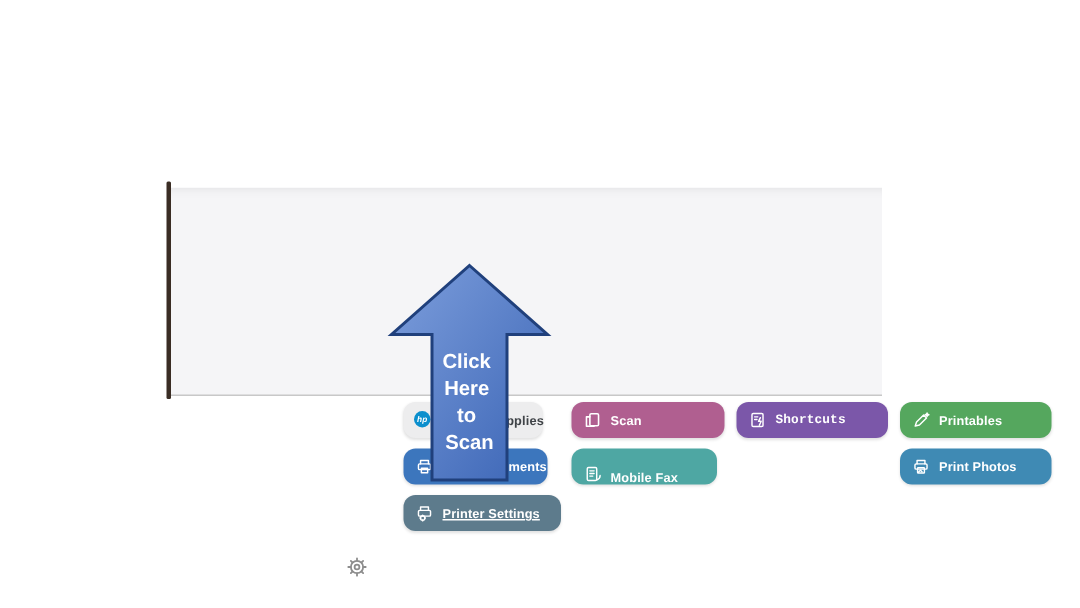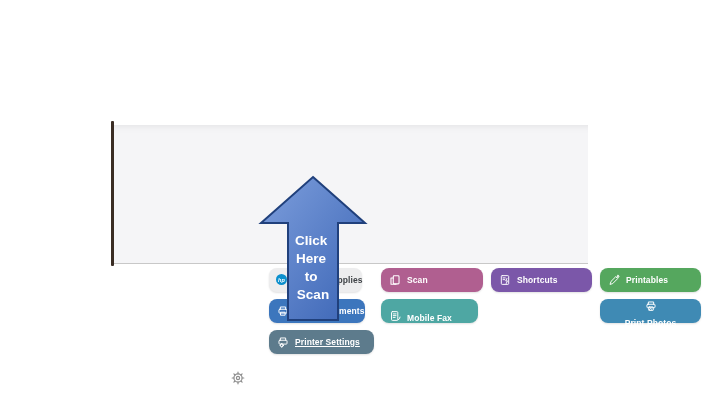--- a/index.html
+++ b/index.html
@@ -29,21 +29,21 @@
     cursor:pointer;white-space:nowrap;
   }
   .tile svg{flex:0 0 auto;}
   .t-get-supplies     {left:155px;top:143px;width:93px;color:#3f4347;}
   .t-scan             {left:267px;top:143px;width:102px;}
   .t-shortcuts        {left:377px;top:143px;width:101px;}
   .t-printables       {left:486px;top:143px;width:101px;}
   .t-print-documents  {left:155px;top:174px;width:96px;}
   .t-mobile-fax       {left:267px;top:174px;width:97px;align-items:flex-end;}
   .t-help-support     {left:377px;top:174px;width:99px;}
-  .t-print-photos     {left:486px;top:174px;width:101px;flex-direction:column;}
+  .t-print-photos     {left:486px;top:174px;width:101px;}
   .t-printer-settings {left:155px;top:205px;width:105px;text-decoration:underline;}
 
   
   .ink-logo{display:flex;align-items:center;gap:2px;}
   .hp-circle{
     width:11px;height:11px;border-radius:50%;
     display:flex;align-items:center;justify-content:center;
     color:#fff;font-size:5.5px;font-weight:bold;font-style:italic;
   }
   .ink-text{display:flex;flex-direction:column;line-height:4.5px;font-size:4.5px;color:#2d2d2d;font-weight:bold;}
@@ -84,21 +84,21 @@
     </div>
 
     <div class="tile t-scan" style="background-color: rgb(176, 95, 144);">
       <svg width="14" height="14" viewBox="0 0 16 16" fill="none" stroke="#ffffff" stroke-width="1.2" stroke-linecap="round" stroke-linejoin="round">
         <rect x="6" y="3.2" width="6.6" height="9.2" rx="1"></rect>
         <path d="M6 5.6 H3.4 V12.8 H9.2"></path>
       </svg>
       <span>Scan</span>
     </div>
 
-    <div class="tile t-shortcuts" style="background-color: rgb(123, 87, 169);">
+    <div class="tile t-shortcuts" style="background-color: rgb(123, 87, 169); font-family: Liberation Mono, monospace;">
       <svg width="14" height="14" viewBox="0 0 16 16" fill="none" stroke="#ffffff" stroke-width="1.1" stroke-linecap="round" stroke-linejoin="round">
         <rect x="3.8" y="3" width="8.4" height="10" rx="1"></rect>
         <path d="M5.8 5.6 h2.4 M5.8 7.6 h1.8"></path>
         <path d="M10.2 6.2 L8.8 9 h2 L9.4 12"></path>
       </svg>
       <span>Shortcuts</span>
     </div>
 
     <div class="tile t-printables" style="background-color: rgb(85, 167, 94);">
       <svg width="14" height="14" viewBox="0 0 16 16" fill="none" stroke="#ffffff" stroke-width="1.1" stroke-linecap="round" stroke-linejoin="round">

